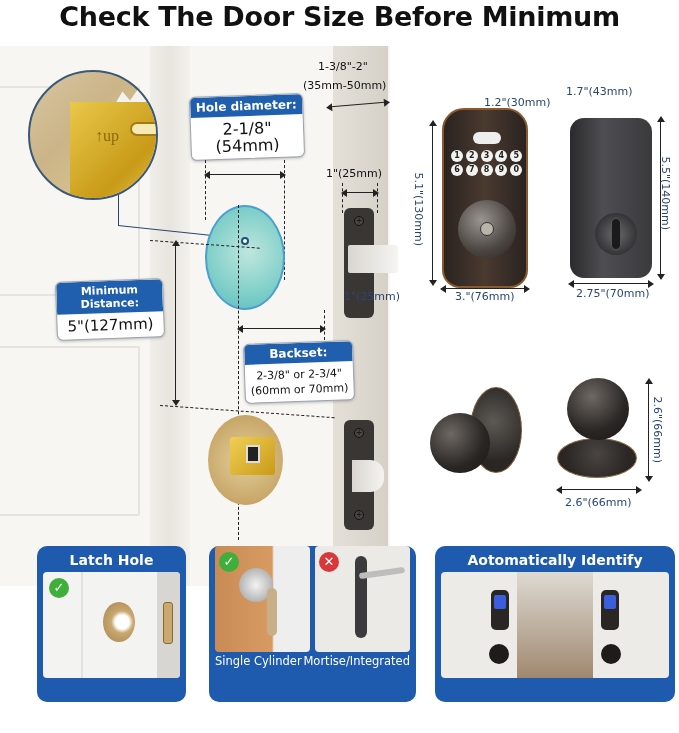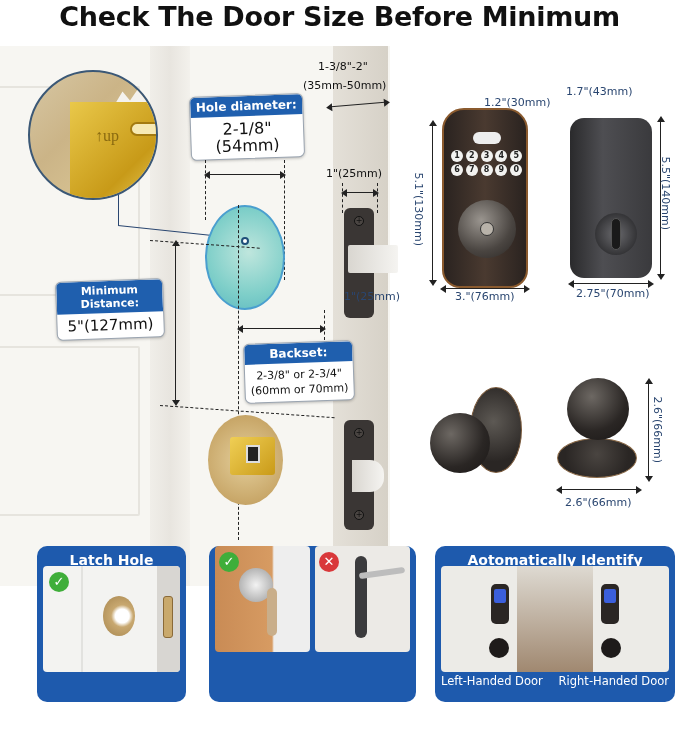--- a/index.html
+++ b/index.html
@@ -61,21 +61,21 @@
 
   .knob-a { position: absolute; left: 430px; top: 387px; width: 90px; height: 90px; }
   .knob-a .rose { position: absolute; left: 40px; top: 0; width: 52px; height: 86px; border-radius: 50%; background: radial-gradient(circle at 45% 40%,#5d5954,#2a2624 70%); border: 1px solid #7a5a3c; }
   .knob-a .ball { position: absolute; left: 0; top: 26px; width: 60px; height: 60px; border-radius: 50%; background: radial-gradient(circle at 35% 35%,#6d6863,#2a2624 60%,#1a1716); }
   .knob-b { position: absolute; left: 555px; top: 378px; width: 85px; height: 105px; }
   .knob-b .rose { position: absolute; left: 2px; top: 60px; width: 80px; height: 40px; border-radius: 50%; background: radial-gradient(circle at 50% 40%,#4a4541,#2a2624 70%); border: 1px solid #8a6a48; }
   .knob-b .ball { position: absolute; left: 12px; top: 0; width: 62px; height: 62px; border-radius: 50%; background: radial-gradient(circle at 40% 30%,#6d6863,#2a2624 60%,#1a1716); }
 
   
   .card { position: absolute; background: #1e5aad; border-radius: 10px; padding: 0 6px 6px; }
-  .card-title { color: #fff; font-weight: bold; font-size: 14px; text-align: center; height: 20px; line-height: 28px; white-space: nowrap; }
+  .card-title { color: #fff; font-weight: bold; font-size: 14px; text-align: center; height: 26px; line-height: 28px; white-space: nowrap; }
   .card-img { background: #f3f3f1; border-radius: 4px; position: relative; overflow: hidden; }
   .card-cap { color: #fff; font-size: 12px; text-align: center; line-height: 18px; white-space: nowrap; }
   .badge { position: absolute; width: 20px; height: 20px; border-radius: 50%; color: #fff; font-size: 13px; font-weight: bold; text-align: center; line-height: 20px; }
   .badge.ok { background: #3fae3a; }
   .badge.no { background: #d9383a; }
 </style>
 </head>
 <body>
 
 <div class="title">Check The Door Size Before Minimum</div>
@@ -228,32 +228,32 @@
       <div style="position:absolute;left:24px;top:22px;width:34px;height:34px;border-radius:50%;background:radial-gradient(circle,#f3f3f3,#9a9a9a);"></div>
       <div style="position:absolute;left:52px;top:42px;width:10px;height:48px;border-radius:5px;background:#c9ae8a;"></div>
       <div class="badge ok" style="left:4px;top:6px;">✓</div>
     </div>
     <div class="card-img" style="width:96px;height:106px;background:#eceae6;">
       <div style="position:absolute;left:40px;top:10px;width:12px;height:82px;border-radius:6px;background:#3b3b3d;"></div>
       <div style="position:absolute;left:44px;top:24px;width:46px;height:6px;border-radius:3px;background:#bdbdbd;transform:rotate(-8deg);"></div>
       <div class="badge no" style="left:4px;top:6px;">✕</div>
     </div>
   </div>
+  <div style="display:flex;justify-content:space-between;">
+    <div class="card-cap" style="font-size:11.5px;">Single Cylinder</div>
+    <div class="card-cap" style="font-size:11.5px;">Mortise/Integrated</div>
+  </div>
 </div>
 
 <div class="card" style="left:435px;top:546px;width:240px;height:156px;">
   <div class="card-title">Aotomatically Identify</div>
   <div class="card-img" style="height:106px;background:#ecebe7;">
     <div style="position:absolute;left:76px;top:0;width:76px;height:106px;background:linear-gradient(#dedad2,#a08870);"></div>
     <div style="position:absolute;left:50px;top:18px;width:18px;height:40px;border-radius:5px;background:#2a2624;">
       <div style="margin:5px 3px;height:14px;background:#3b5fdc;border-radius:2px;"></div>
     </div>
     <div style="position:absolute;left:160px;top:18px;width:18px;height:40px;border-radius:5px;background:#2a2624;">
       <div style="margin:5px 3px;height:14px;background:#3b5fdc;border-radius:2px;"></div>
     </div>
     <div style="position:absolute;left:48px;top:72px;width:20px;height:20px;border-radius:50%;background:#1e1b1a;"></div>
     <div style="position:absolute;left:160px;top:72px;width:20px;height:20px;border-radius:50%;background:#1e1b1a;"></div>
   </div>
-  <div style="display:flex;justify-content:space-between;">
-    <div class="card-cap" style="font-size:11.5px;">Left-Handed Door</div>
-    <div class="card-cap" style="font-size:11.5px;">Right-Handed Door</div>
-  </div>
 </div>
 
 </body></html>

